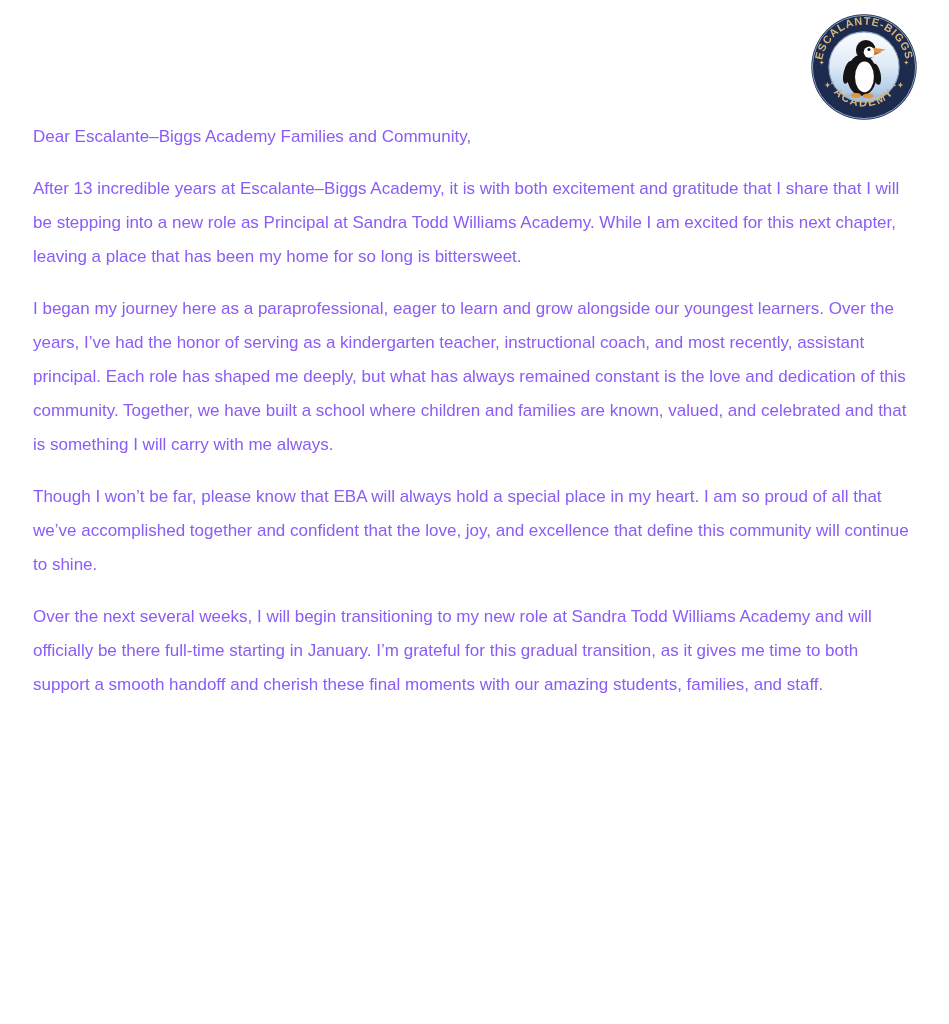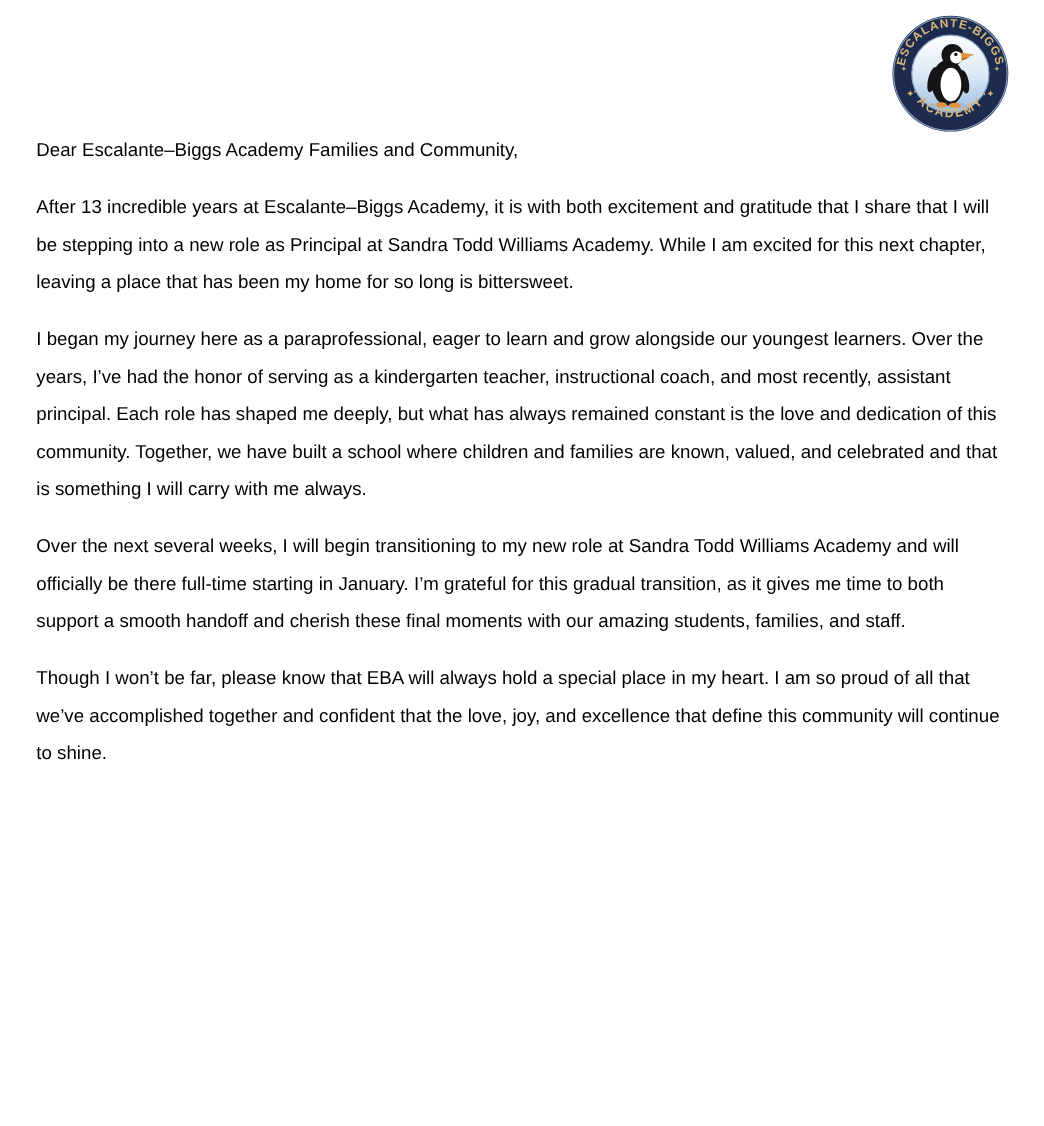--- a/index.html
+++ b/index.html
@@ -28,21 +28,21 @@
     font-weight: bold;
     fill: #d7b67c;
   }
   .letter {
     position: absolute;
     left: 33px;
     top: 120px;
     width: 882px;
     font-size: 17px;
     line-height: 34px;
-    color: #000000;
+    color: #8b5cf6;
   }
   .letter p {
     margin: 0 0 18px 0;
   }
   .letter p:last-of-type {
     margin-bottom: 0;
   }
   .signature {
     margin-top: 54px;
   }
@@ -109,18 +109,18 @@
         <ellipse cx="51" cy="91.5" rx="5.5" ry="2.6" fill="#e09440"></ellipse>
         <ellipse cx="64.5" cy="92" rx="6" ry="2.6" fill="#e09440"></ellipse>
       </g>
     </svg>
   </div>
 
   <div class="letter">
     <p>Dear Escalante–Biggs Academy Families and Community,</p>
     <p>After 13 incredible years at Escalante–Biggs Academy, it is with both excitement and gratitude that I share that I will be stepping into a new role as Principal at Sandra Todd Williams Academy. While I am excited for this next chapter, leaving a place that has been my home for so long is bittersweet.</p>
     <p>I began my journey here as a paraprofessional, eager to learn and grow alongside our youngest learners. Over the years, I’ve had the honor of serving as a kindergarten teacher, instructional coach, and most recently, assistant principal. Each role has shaped me deeply, but what has always remained constant is the love and dedication of this community. Together, we have built a school where children and families are known, valued, and celebrated and that is something I will carry with me always.</p>
+    <p>Though I won’t be far, please know that EBA will always hold a special place in my heart. I am so proud of all that we’ve accomplished together and confident that the love, joy, and excellence that define this community will continue to shine.</p>
     <p>Over the next several weeks, I will begin transitioning to my new role at Sandra Todd Williams Academy and will officially be there full-time starting in January. I’m grateful for this gradual transition, as it gives me time to both support a smooth handoff and cherish these final moments with our amazing students, families, and staff.</p>
-    <p>Though I won’t be far, please know that EBA will always hold a special place in my heart. I am so proud of all that we’ve accomplished together and confident that the love, joy, and excellence that define this community will continue to shine.</p>
 
   </div>
 
 </div>
 
 </body></html>

